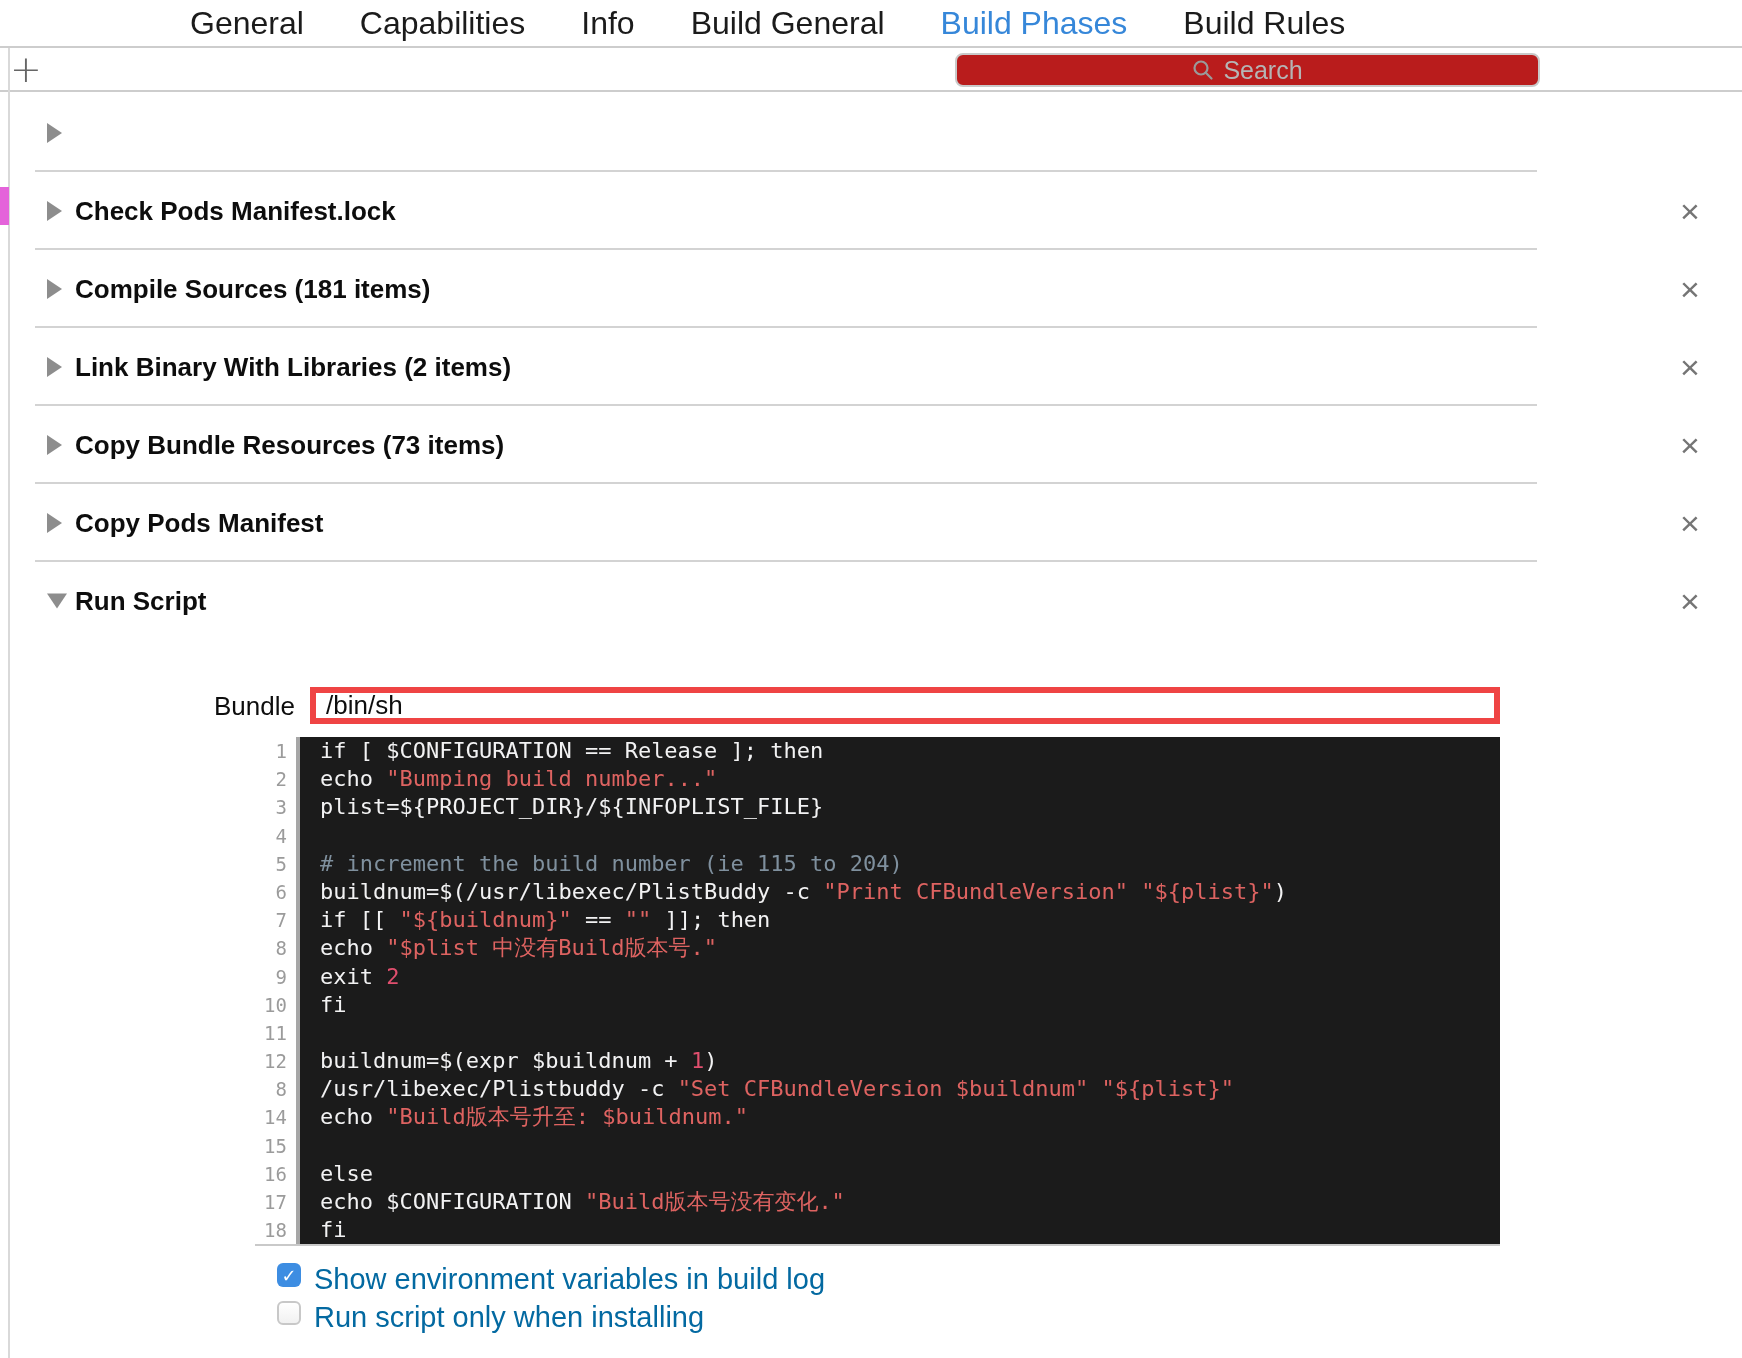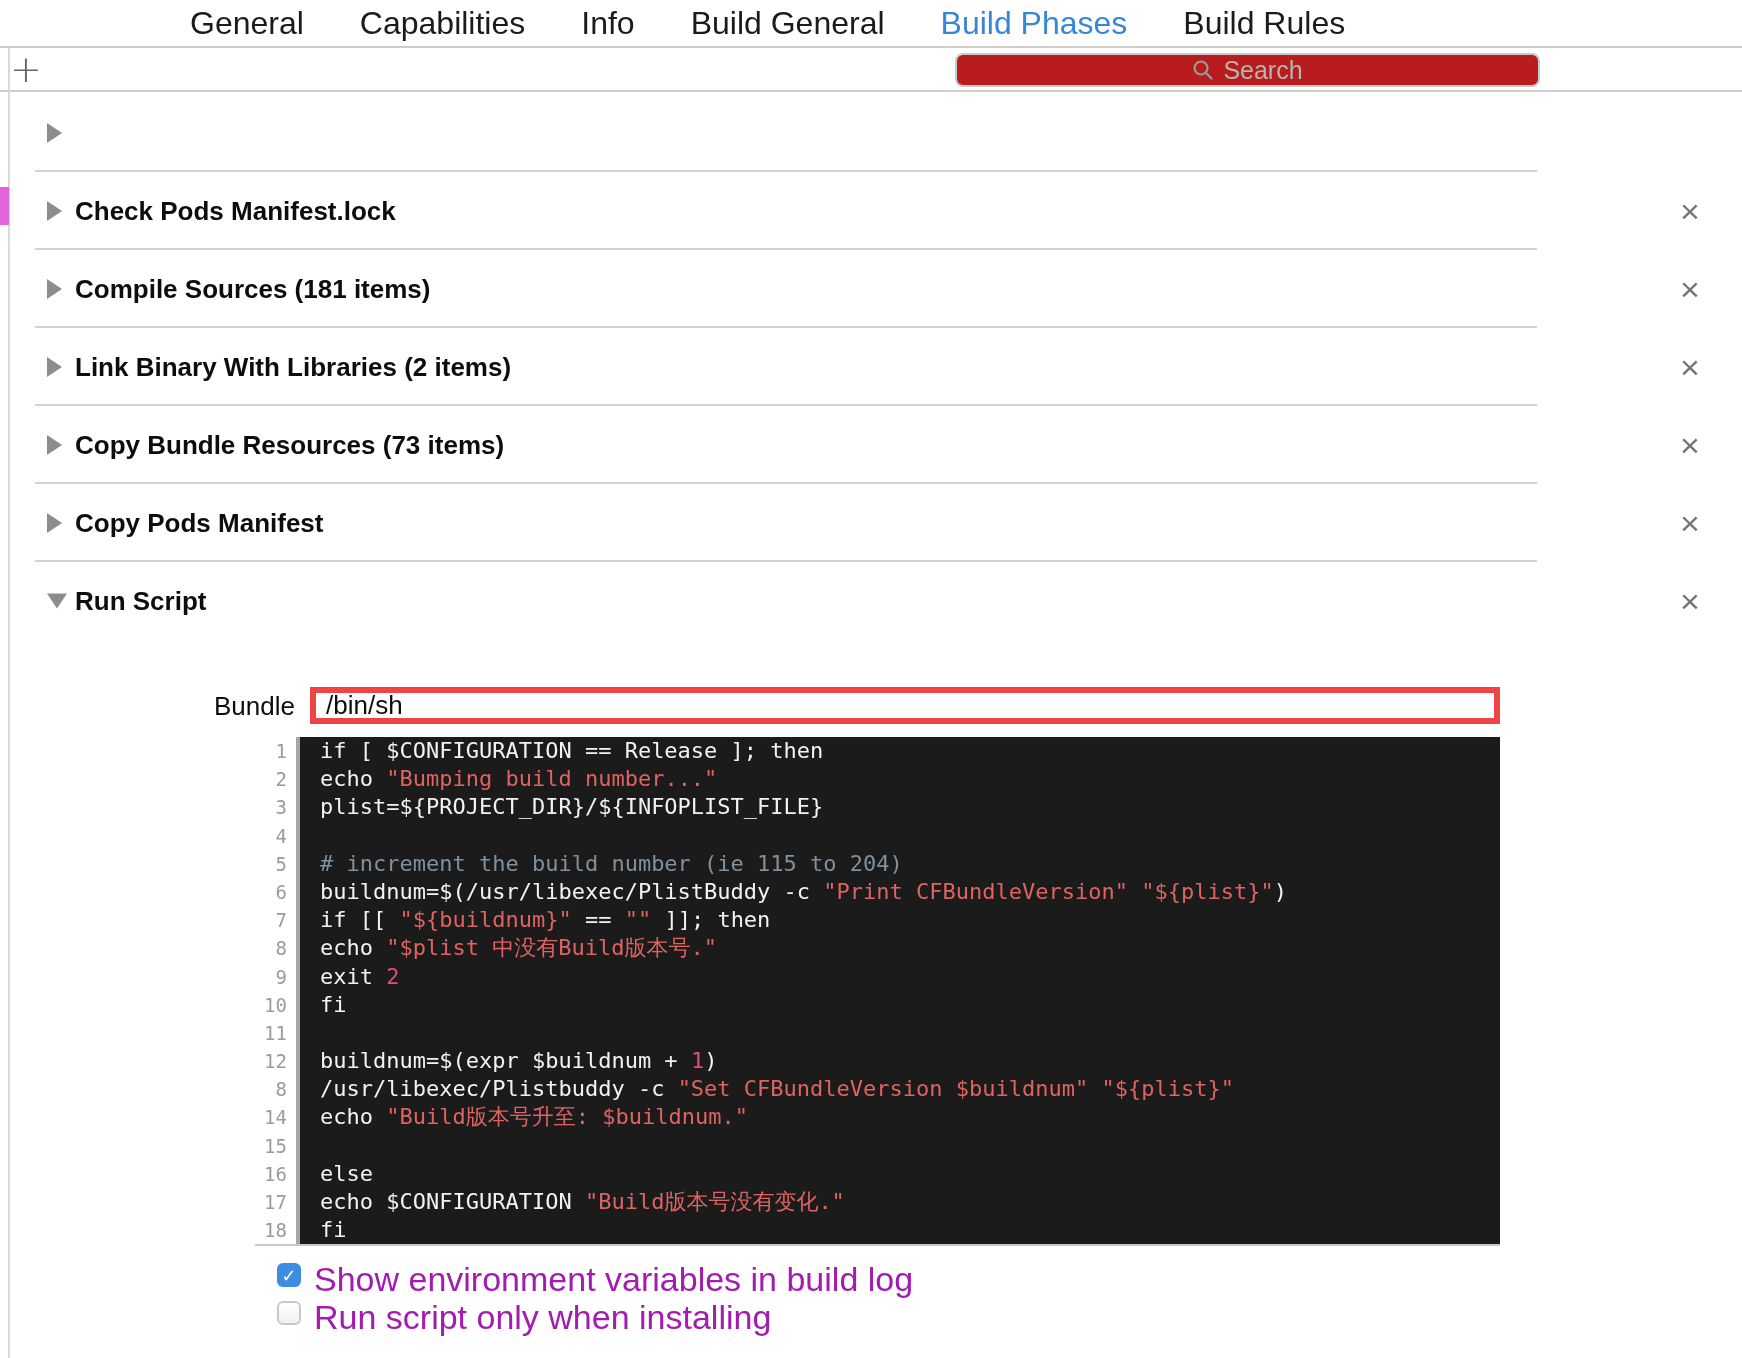--- a/index.html
+++ b/index.html
@@ -118,21 +118,21 @@
     background:linear-gradient(#ffffff,#f1f1f1);
     border:2px solid #c8c8c8;
     display:flex; align-items:center; justify-content:center;
   }
   .cb.checked {
     background:var(--checkbox-checked,#3d8de2);
     border:none;
     color:#fff; font-size:18px; font-weight:bold;
     font-family:"DejaVu Sans", sans-serif;
   }
-  .cb-label { font-size:34px; color:#a21caf; white-space:nowrap;margin-top:8px; }
+  .cb-label { font-size:29px; color:#0369a1; white-space:nowrap;margin-top:8px; }
 </style>
 </head>
 <body style="--tab-active: #3687d9; --phase-divider: #d3d3d3; --disclosure: #8d8d8d; --close: #757575; --change-marker: #e463da; --search-placeholder: #b5b5b5; --code-bg: #1b1b1b; --code-default: #f2f2f3; --code-string: #de6361; --code-number: #e04f6e; --code-comment: #7f909e; --line-number: #9b9b9b; --checkbox-checked: #3d8de2;">
 
 <div class="tabbar">
     <div class="tab">General</div>
     <div class="tab">Capabilities</div>
     <div class="tab">Info</div>
     <div class="tab">Build General</div>
     <div class="tab active">Build Phases</div>

